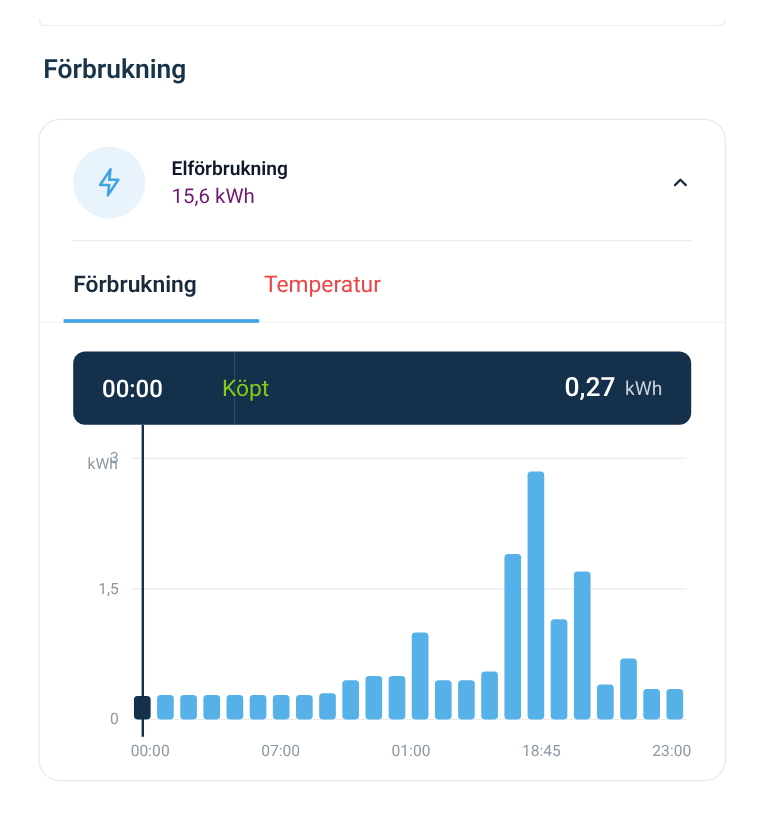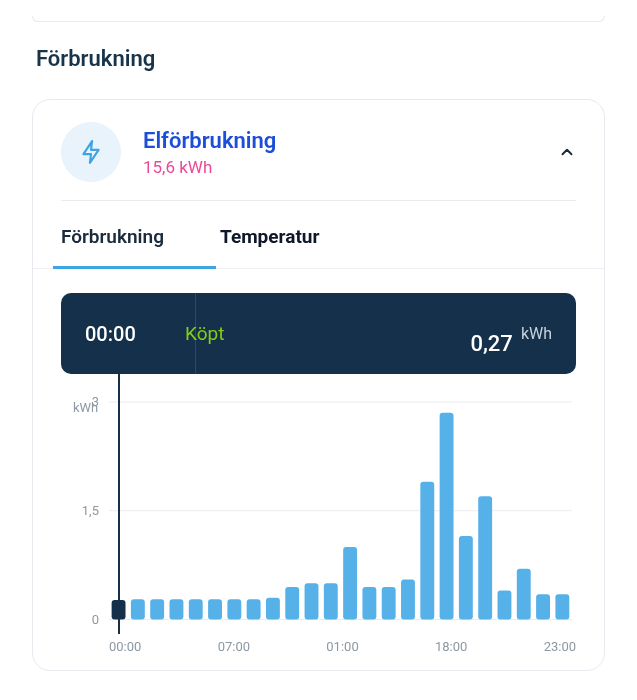--- a/index.html
+++ b/index.html
@@ -34,44 +34,44 @@
       background: #e8f3fb;
       display: flex;
       align-items: center;
       justify-content: center;
       margin-right: 22px;
       flex-shrink: 0;
     }
     .icon-circle svg { width: 26px; height: 26px; }
     .header-text { flex: 1; }
     .card-title {
-      font-size: 22px;
+      font-size: 16px;
       font-weight: 600;
-      color: #1d4ed8;
+      color: #0f172a;
     }
     .card-sub {
       font-size: 17px;
-      color: #ec4899;
+      color: #701a75;
       margin-top: 4px;
     }
     .chevron { width: 18px; height: 18px; }
     .divider {
       height: 1px;
       background: #e9ecef;
       margin: 0 28px;
     }
     .tabs {
       display: flex;
       padding: 0 28px;
       border-bottom: 1px solid #eef0f3;
     }
     .tab {
       font-size: 19px;
-      font-weight: 700;
-      color: #0f172a;
+      font-weight: 400;
+      color: #ef4444;
       padding: 24px 0 20px 0;
       margin-right: 56px;
       cursor: pointer;
       position: relative;
     }
     .tab.active {
       color: #1a2b3c;
       font-weight: 600;
     }
     .tab.active::after {
@@ -90,21 +90,21 @@
       border-radius: 10px;
       display: flex;
       align-items: center;
       padding: 18px 24px;
       color: #fff;
       position: relative;
     }
     .tt-time { font-size: 20px; font-weight: 500; width: 96px; }
     .tt-label { font-size: 19px; color: #84cc16; flex: 0 0 auto; margin-left: 4px;}
     .tt-spacer { flex: 1; }
-    .tt-value { font-size: 22px; font-weight: 500; margin-right: 8px; margin-top: 20px; }
+    .tt-value { font-size: 22px; font-weight: 500; margin-right: 8px; }
     .tt-unit { font-size: 16px; color: #c8d2db; }
     .tt-sep {
       position: absolute;
       top: 0; bottom: 0;
       left: 134px;
       width: 1px;
       background: rgba(255,255,255,0.12);
     }
     .chart-wrap {
       margin: 0 28px 0 28px;
@@ -211,18 +211,18 @@
         <rect x="418.03999999999996" y="122.46666666666667" width="13.919999999999998" height="123.53333333333333" rx="3" fill="#56b1e8"></rect>
         <rect x="437.3733333333333" y="216.93333333333334" width="13.919999999999998" height="29.066666666666666" rx="3" fill="#56b1e8"></rect>
         <rect x="456.70666666666665" y="195.13333333333333" width="13.919999999999998" height="50.86666666666666" rx="3" fill="#56b1e8"></rect>
         <rect x="476.03999999999996" y="220.56666666666666" width="13.919999999999998" height="25.43333333333333" rx="3" fill="#56b1e8"></rect>
         <rect x="495.3733333333333" y="220.56666666666666" width="13.919999999999998" height="25.43333333333333" rx="3" fill="#56b1e8"></rect>
       </svg>
     <div class="xaxis" id="xaxis">
         <span>00:00</span>
         <span>07:00</span>
         <span>01:00</span>
-        <span>18:00</span>
+        <span>18:45</span>
         <span>23:00</span>
       </div>
   </div>
 
 </div>
 
 </body></html>

